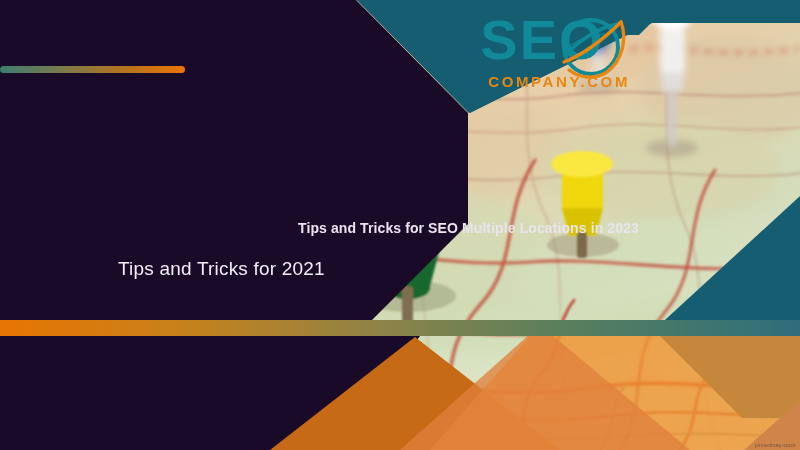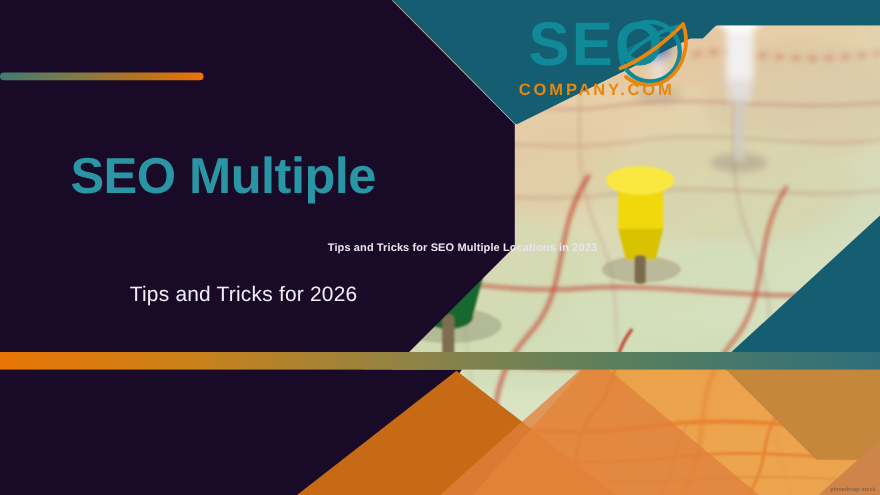--- a/index.html
+++ b/index.html
@@ -71,21 +71,21 @@
     color:#f2eef5;
     font-size:19px;
     font-weight:normal;
     letter-spacing:0.2px;
     z-index:6;
   }
   .overlay-caption {
     position:absolute;
     left:298px; top:220px;
     color:#e9e4ee;
-    font-size:10px;
+    font-size:14px;
     font-weight:bold;
     letter-spacing:0.1px;
     white-space:nowrap;
     z-index:7;
   }
 
   
   .logo {
     position:absolute;
     left:455px; top:12px;
@@ -100,21 +100,21 @@
     color:#108a99;
     font-size:56px;
     font-weight:bold;
     letter-spacing:2px;
     line-height:1;
   }
   .logo-company {
     position:absolute;
     left:0; top:62px;
     width:175px;
-    text-align:center;
+    text-align:right;
     color:#e8870f;
     font-size:15px;
     font-weight:bold;
     letter-spacing:2.6px;
     line-height:1;
   }
   .logo-swoosh {
     position:absolute;
     left:96px; top:4px;
     width:80px; height:66px;
@@ -297,26 +297,25 @@
 
     <polygon points="540,325 800,325 800,450 430,450" fill="#f0922e" opacity="0.80"></polygon>
 
     <polygon points="540,325 690,450 400,450" fill="#e0803c" opacity="0.78"></polygon>
   </svg>
 
   <div class="bar-top"></div>
   <div class="bar-bottom"></div>
 
   <div class="title">
-    <div>SEO Multiple</div>
   </div>
 
   <div class="overlay-caption">Tips and Tricks for SEO Multiple Locations in 2023</div>
 
-  <div class="subtitle">Tips and Tricks for 2026</div>
+  <div class="subtitle">Tips and Tricks for 2021</div>
 
   <div class="logo">
     <div class="logo-seo">SEO</div>
     <svg class="logo-swoosh" viewBox="0 0 80 66" xmlns="http://www.w3.org/2000/svg">
       <ellipse cx="40" cy="31" rx="27" ry="27" fill="none" stroke="#108a99" stroke-width="4"></ellipse>
       <path d="M14,40 C26,26 46,12 66,8" fill="none" stroke="#108a99" stroke-width="3.5" stroke-linecap="round"></path>
       <path d="M18,30 C30,22 44,18 58,18" fill="none" stroke="#108a99" stroke-width="1.6" opacity="0.75"></path>
       <path d="M13,46 C30,40 52,24 70,6" fill="none" stroke="#e8870f" stroke-width="3.4" stroke-linecap="round"></path>
       <path d="M70,6 C76,22 72,44 56,56 C44,64 28,62 18,54" fill="none" stroke="#e8870f" stroke-width="3.4" stroke-linecap="round"></path>
     </svg>

